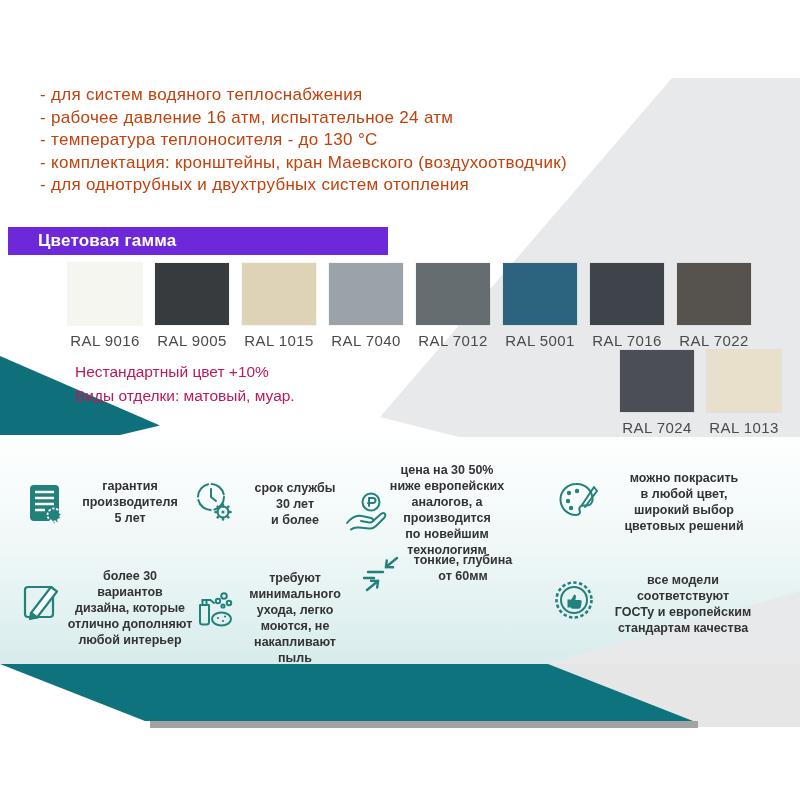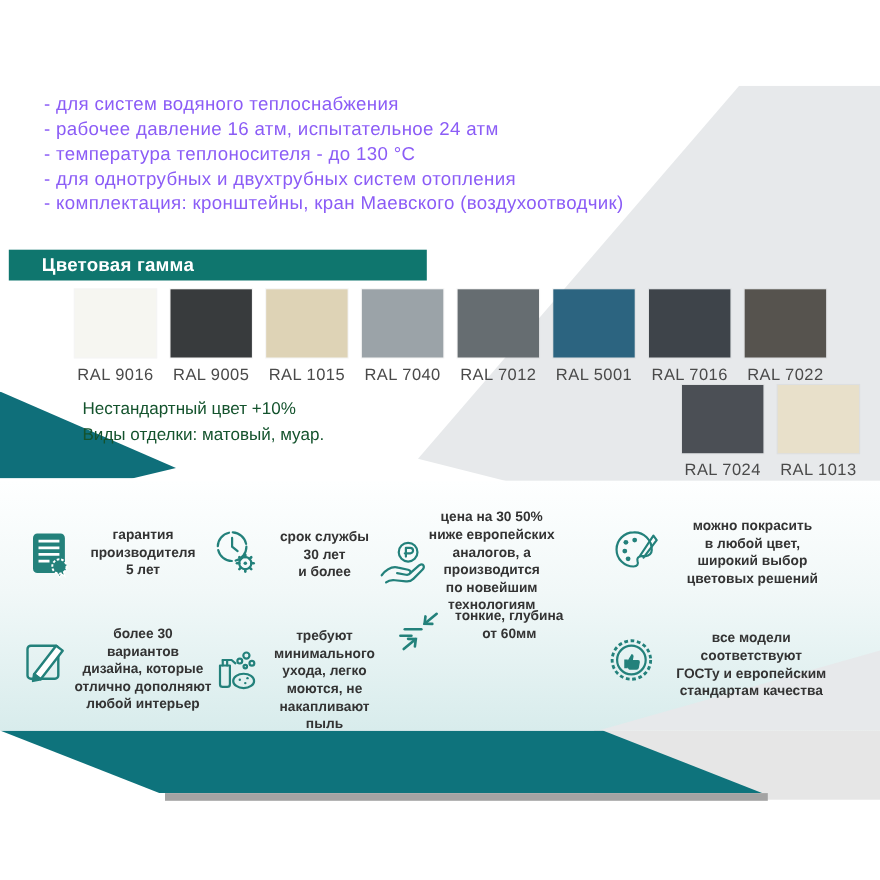--- a/index.html
+++ b/index.html
@@ -14,36 +14,36 @@
   .bg-gray-bottom-right{position:absolute;left:0;top:437px;width:800px;height:227px;z-index:2;
     clip-path:polygon(68% 100%,100% 68%,100% 100%);}
   .teal-triangle-left{position:absolute;left:0;top:356px;width:160px;height:79px;z-index:3;
     clip-path:polygon(0 0,100% 88%,75% 100%,0 100%);}
   .band-gray-right{position:absolute;left:540px;top:664px;width:260px;height:63px;z-index:2;}
   .teal-band{position:absolute;left:0;top:664px;width:800px;height:57px;z-index:4;
     clip-path:polygon(0 0,548px 0,693px 100%,145px 100%);}
   .band-shadow{position:absolute;left:150px;top:721px;width:548px;height:7px;z-index:3;}
 
   
-  .bullets{position:absolute;left:40px;top:84px;z-index:10;color:#8b5cf6;
+  .bullets{position:absolute;left:40px;top:84px;z-index:10;color:#c2410c;
     font-size:17px;line-height:22.5px;letter-spacing:.3px;}
 
   
   .banner{position:absolute;left:8px;top:227px;width:380px;height:28px;z-index:10;
     display:flex;align-items:center;}
   .banner span{color:#ffffff;font-weight:bold;font-size:17px;padding-left:30px;letter-spacing:.2px;}
 
   .swatch-row{position:absolute;display:flex;gap:13px;z-index:10;}
   .row1{left:68px;top:263px;}
   .row2{left:592px;top:350px;padding-left:28px;}
   .swatch-cell{display:flex;flex-direction:column;align-items:center;width:74px;}
   .swatch{width:74px;height:62px;box-shadow:0 0 0 1px rgba(0,0,0,0.04);}
   .swatch-label{margin-top:7px;font-size:15px;color:#4a4a4a;letter-spacing:.4px;white-space:nowrap;text-align:center;}
 
-  .notes{position:absolute;left:75px;top:360px;z-index:10;color:#14532d;
+  .notes{position:absolute;left:75px;top:360px;z-index:10;color:#be185d;
     font-size:15.5px;line-height:24px;}
 
   
   .feature{position:absolute;display:flex;z-index:10;}
   .feature .icon{flex:0 0 44px;}
   .feature .ftext{font-size:12.5px;line-height:16px;font-weight:bold;color:#333333;
     white-space:pre-line;text-align:center;flex:1;}
   .f1{left:24px;top:478px;width:168px;}  .f1 .icon{margin-top:4px;}
   .f2{left:192px;top:480px;width:152px;} .f2 .ftext{text-align:center;padding-left:10px;}
   .f3{left:344px;top:462px;width:162px;} .f3 .icon{margin-top:28px;}
@@ -64,25 +64,25 @@
   <div class="bg-gray-bottom-right" style="background: rgb(231, 233, 235);"></div>
   <div class="teal-triangle-left" style="background: rgb(15, 111, 122);"></div>
   <div class="band-gray-right" style="background: rgb(230, 230, 230);"></div>
   <div class="band-shadow" style="background: rgb(163, 163, 163);"></div>
   <div class="teal-band" style="background: rgb(14, 115, 124);"></div>
 
   <div class="bullets">
     <div>- для систем водяного теплоснабжения</div>
     <div>- рабочее давление 16 атм, испытательное 24 атм</div>
     <div>- температура теплоносителя - до 130 °С</div>
+    <div>- комплектация: кронштейны, кран Маевского (воздухоотводчик)</div>
     <div>- для однотрубных и двухтрубных систем отопления</div>
-    <div>- комплектация: кронштейны, кран Маевского (воздухоотводчик)</div>
-  </div>
-
-  <div class="banner" style="background: #0f766e;">
+  </div>
+
+  <div class="banner" style="background: #6d28d9;">
     <span>Цветовая гамма</span>
   </div>
 
   <div class="swatch-row row1">
     <div class="swatch-cell">
       <div class="swatch" style="background: rgb(246, 246, 241);"></div>
       <div class="swatch-label">RAL 9016</div>
     </div>
     <div class="swatch-cell">
       <div class="swatch" style="background: rgb(56, 59, 61);"></div>

